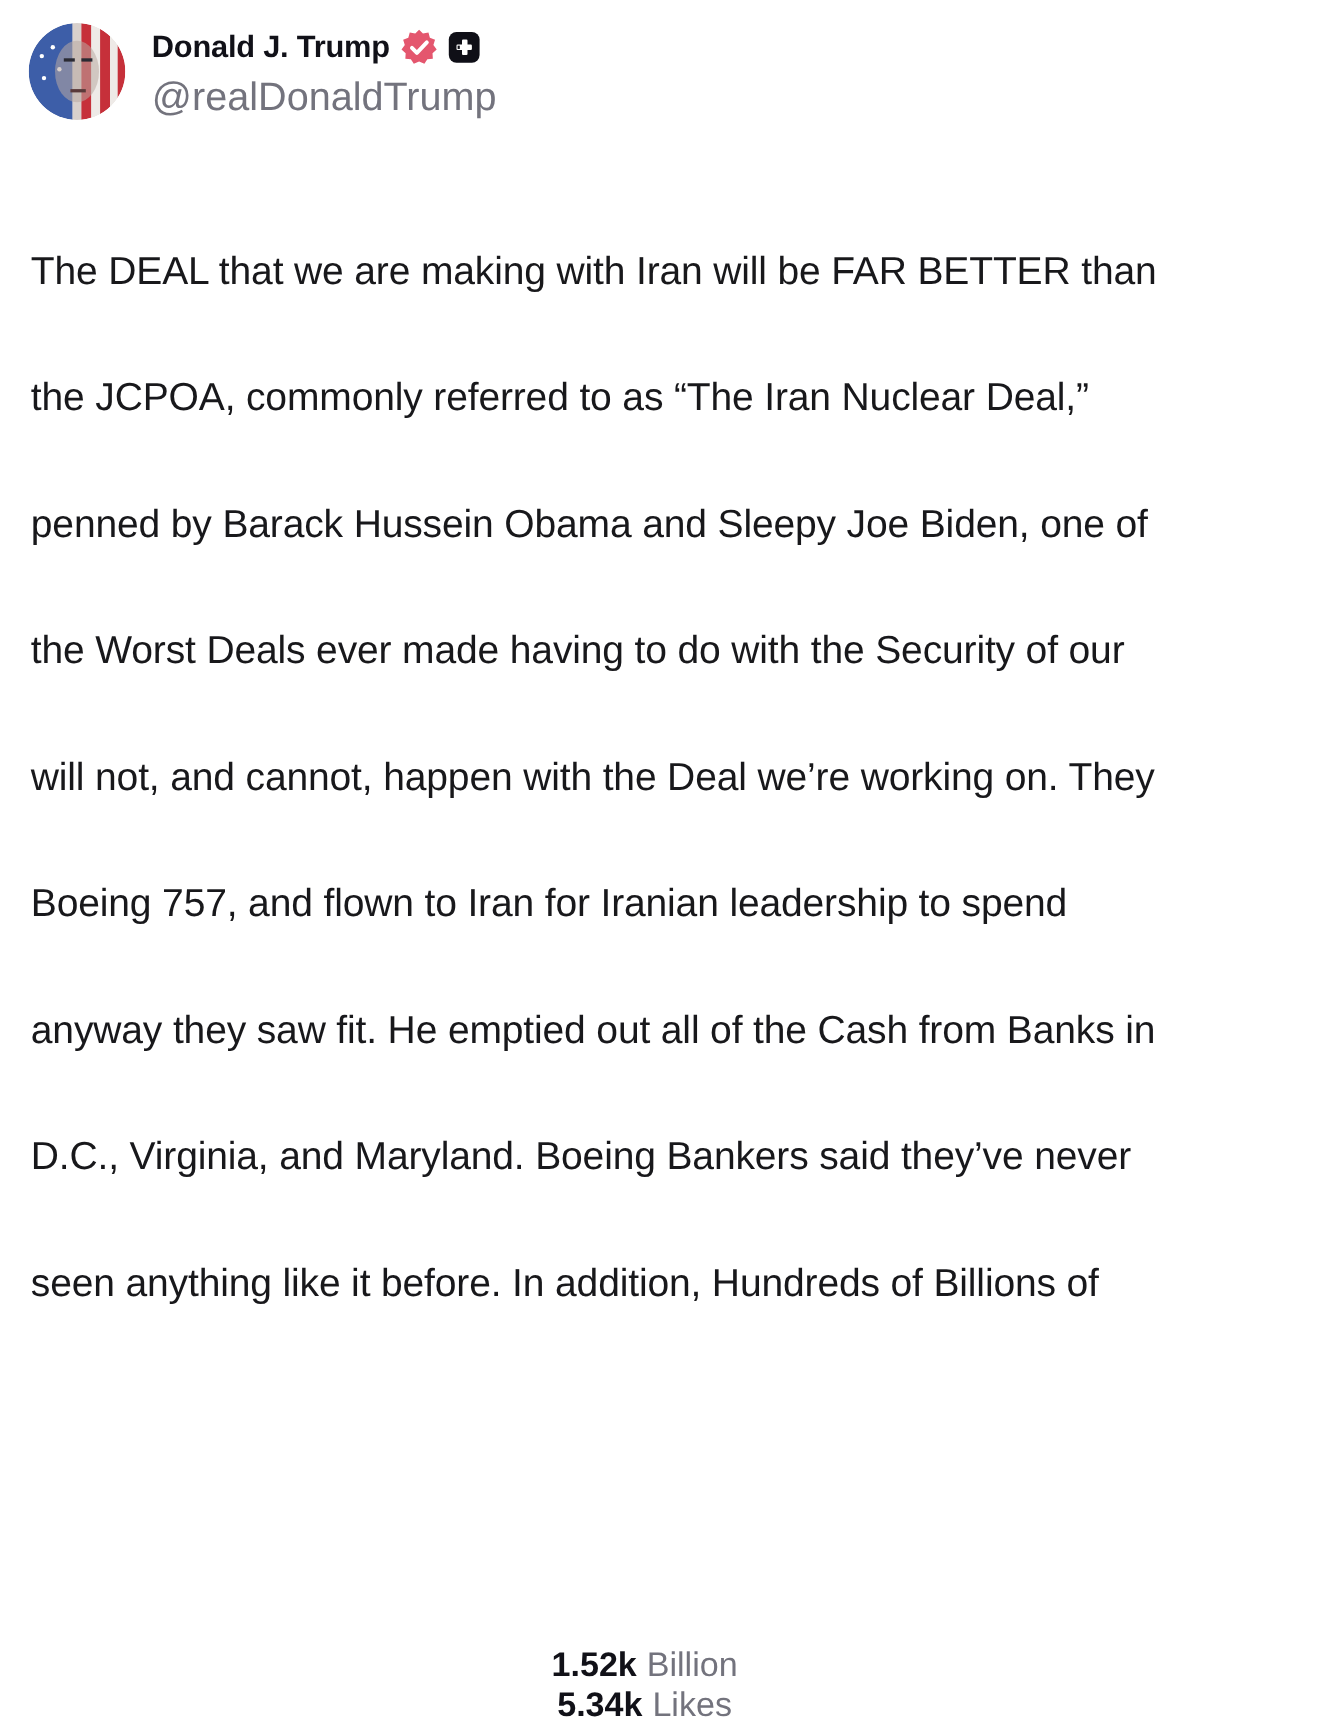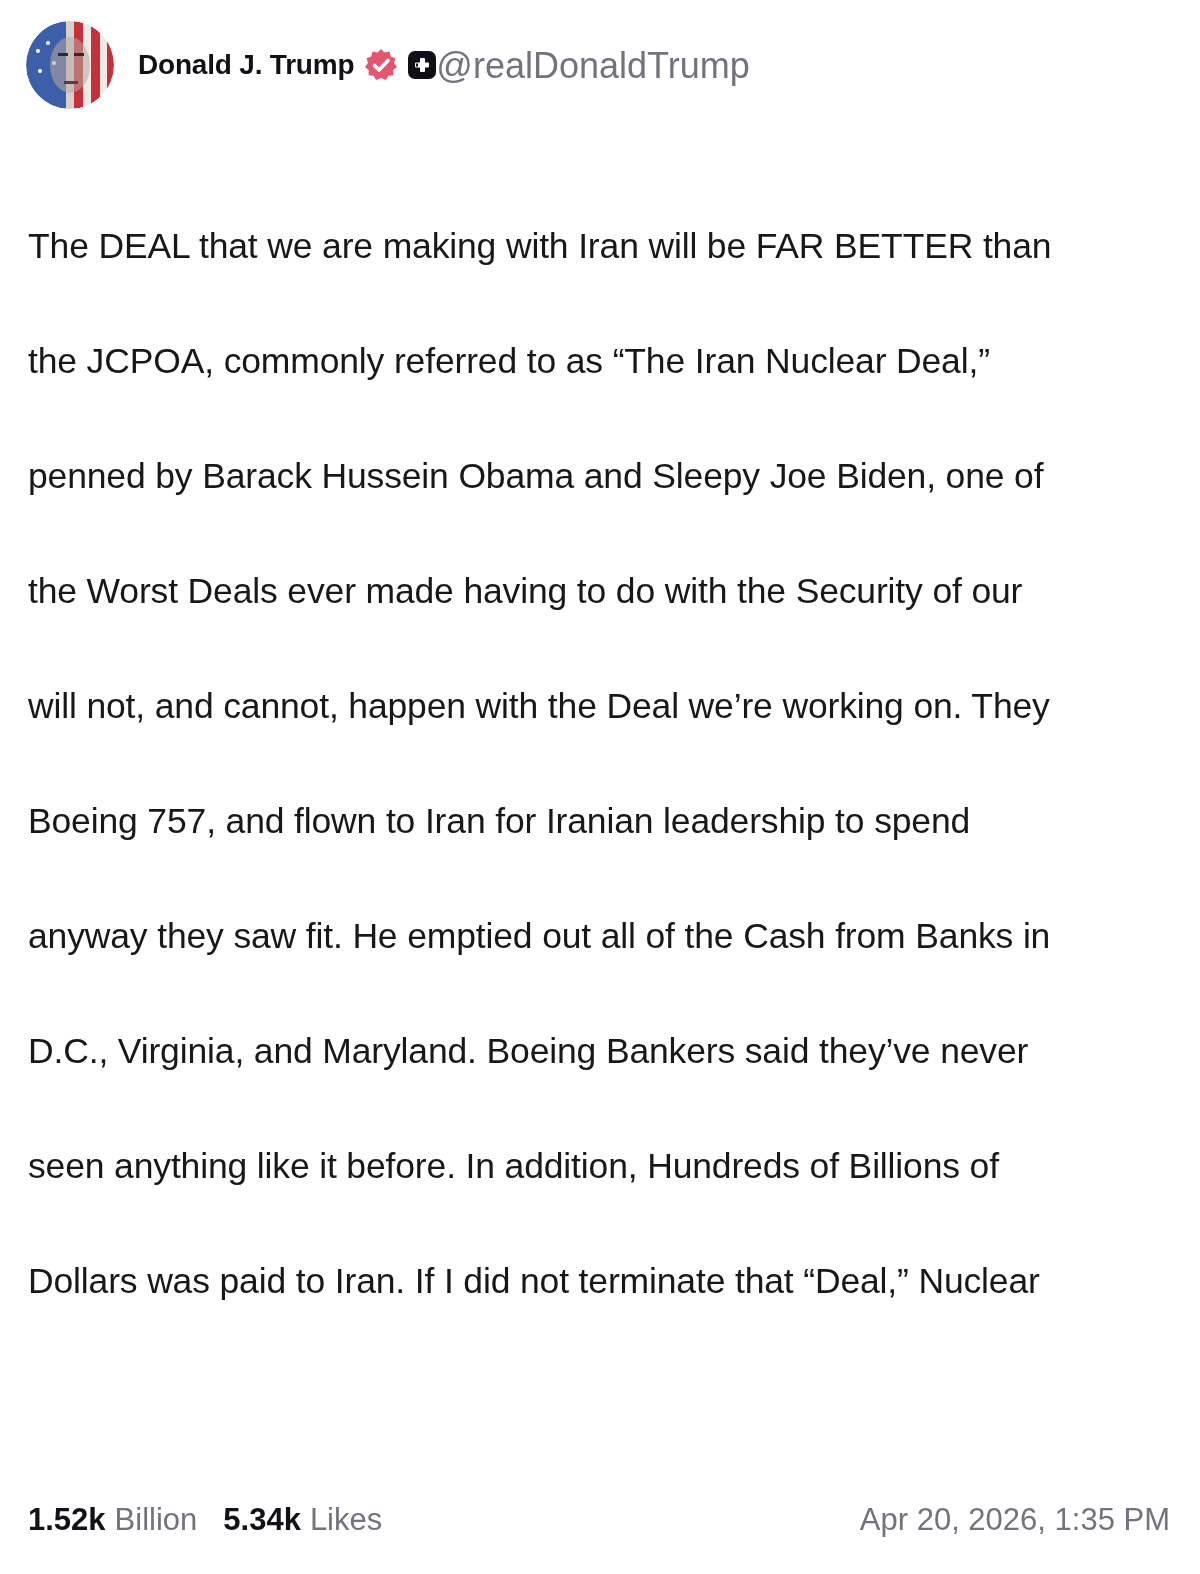--- a/index.html
+++ b/index.html
@@ -1,28 +1,28 @@
 <!DOCTYPE html>
 <html><head>
 <meta charset="utf-8">
 <style>
   html, body { margin: 0; padding: 0; background: #ffffff; }
   body { width: 1200px; height: 1574px; overflow: hidden; font-family: "Liberation Sans", "DejaVu Sans", sans-serif; color: #18181b; }
   .post { position: relative; width: 1200px; height: 1574px; box-sizing: border-box; padding: 0 28px; }
   .header { position: absolute; left: 26px; top: 20px; height: 90px; display: flex; align-items: center; }
   .avatar { width: 88px; height: 88px; border-radius: 50%; overflow: hidden; position: relative; flex: none; }
-  .who { margin-left: 24px; display: flex; flex-direction: row; align-items: center; }
+  .who { margin-left: 24px; display: flex; flex-direction: column; }
   .name-row { display: flex; align-items: center; height: 44px; }
   .display-name { font-weight: 700; font-size: 28px; color: #111118; letter-spacing: -0.2px; }
   .verified { width: 34px; height: 34px; margin-left: 10px; }
   .plus-badge { width: 28px; height: 28px; margin-left: 10px; background: #0f0f17; border-radius: 7px; display: flex; align-items: center; justify-content: center; }
   .handle { font-size: 36px; color: #73737d; margin-top: 2px; }
   .body-text { position: absolute; left: 28px; top: 160px; width: 1150px; font-size: 35.5px; line-height: 57.5px; color: #18181b; white-space: pre-line; letter-spacing: -0.15px; }
   .body-text .line { display: block; white-space: nowrap; }
-  .footer { position: absolute; left: 28px; right: 30px; top: 1496px; height: 48px; display: flex; align-items: center; font-size: 31px; }
+  .footer { position: absolute; left: 28px; right: 30px; top: 1496px; height: 48px; display: flex; align-items: center; font-size: 31px; flex-direction: column; }
   .stat { display: flex; align-items: baseline; margin-right: 26px; }
   .stat-count { font-weight: 700; color: #111118; margin-right: 9px; }
   .stat-label { color: #73737d; }
   .timestamp { margin-left: auto; color: #73737d; }
 </style>
 </head>
 <body>
 
 <div class="post">
 
@@ -76,21 +76,20 @@
   <div class="body-text">
     <span class="line">The DEAL that we are making with Iran will be FAR BETTER than</span>
     <span class="line">the JCPOA, commonly referred to as “The Iran Nuclear Deal,”</span>
     <span class="line">penned by Barack Hussein Obama and Sleepy Joe Biden, one of</span>
     <span class="line">the Worst Deals ever made having to do with the Security of our</span>
     <span class="line">will not, and cannot, happen with the Deal we’re working on. They</span>
     <span class="line">Boeing 757, and flown to Iran for Iranian leadership to spend</span>
     <span class="line">anyway they saw fit. He emptied out all of the Cash from Banks in</span>
     <span class="line">D.C., Virginia, and Maryland. Boeing Bankers said they’ve never</span>
     <span class="line">seen anything like it before. In addition, Hundreds of Billions of</span>
-    <span class="line">Dollars was paid to Iran. If I did not terminate that “Deal,” Nuclear</span>
     
     
     
     
     
     
     
     
     
     

